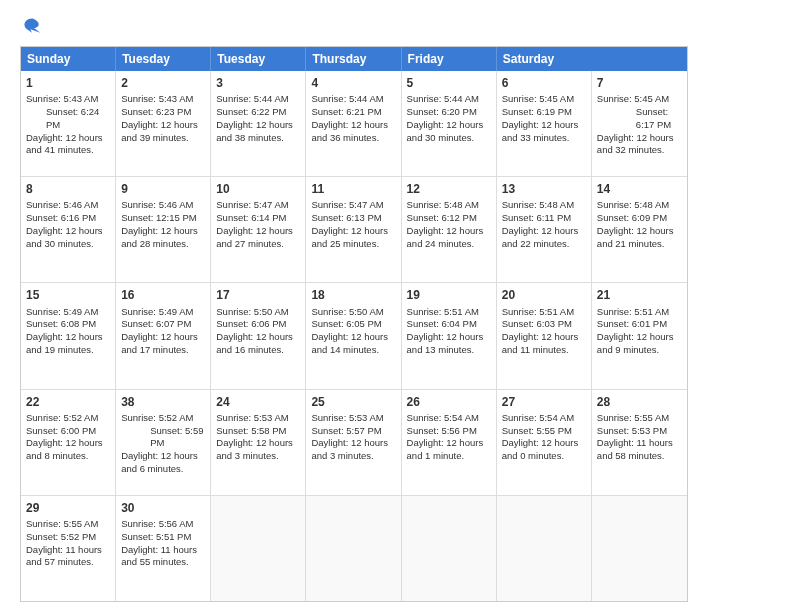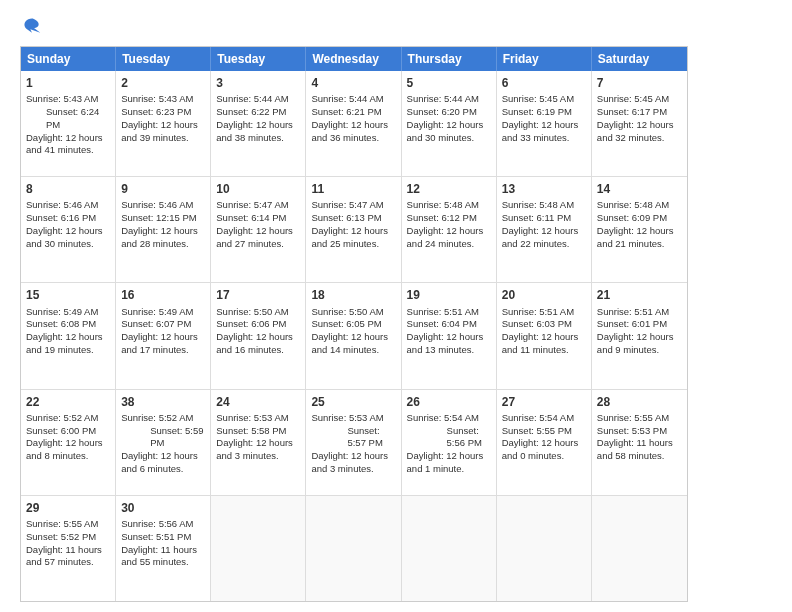--- a/index.html
+++ b/index.html
@@ -126,21 +126,20 @@
       <div class="month-title"></div>
       <div class="location"></div>
     </div>
   </div>
 
   <div class="calendar">
     <div class="cal-header">
     <div class="cal-header-cell">Sunday</div>
         <div class="cal-header-cell">Tuesday</div>
         <div class="cal-header-cell">Tuesday</div>
-        <div class="cal-header-cell">Wednesday</div>
         <div class="cal-header-cell">Thursday</div>
         <div class="cal-header-cell">Friday</div>
         <div class="cal-header-cell">Saturday</div>
       </div>
     <div class="cal-body">
     <div class="cal-row">
           <div class="cal-cell">
             <span class="day-num">1</span>
             <span style="display: block;">Sunrise: 5:43 AM</span>
             <span style="display: block; margin-left: 20px;">Sunset: 6:24 PM</span>
@@ -178,21 +177,21 @@
           <div class="cal-cell">
             <span class="day-num">6</span>
             <span style="display: block;">Sunrise: 5:45 AM</span>
             <span style="display: block;">Sunset: 6:19 PM</span>
             <span style="display: block;">Daylight: 12 hours</span>
             <span style="display: block;">and 33 minutes.</span>
           </div>
           <div class="cal-cell">
             <span class="day-num">7</span>
             <span style="display: block;">Sunrise: 5:45 AM</span>
-            <span style="display: block;">Sunset: 6:17 PM</span>
+            <span style="display: block; margin-left: 39px;">Sunset: 6:17 PM</span>
             <span style="display: block;">Daylight: 12 hours</span>
             <span style="display: block;">and 32 minutes.</span>
           </div>
         </div>
         <div class="cal-row">
           <div class="cal-cell">
             <span class="day-num">8</span>
             <span style="display: block;">Sunrise: 5:46 AM</span>
             <span style="display: block;">Sunset: 6:16 PM</span>
             <span style="display: block;">Daylight: 12 hours</span>
@@ -310,28 +309,28 @@
           <div class="cal-cell">
             <span class="day-num">24</span>
             <span style="display: block;">Sunrise: 5:53 AM</span>
             <span style="display: block;">Sunset: 5:58 PM</span>
             <span style="display: block;">Daylight: 12 hours</span>
             <span style="display: block;">and 3 minutes.</span>
           </div>
           <div class="cal-cell">
             <span class="day-num">25</span>
             <span style="display: block;">Sunrise: 5:53 AM</span>
-            <span style="display: block; margin-left: 36px;">Sunset: 5:57 PM</span>
+            <span style="display: block;">Sunset: 5:57 PM</span>
             <span style="display: block;">Daylight: 12 hours</span>
             <span style="display: block;">and 3 minutes.</span>
           </div>
           <div class="cal-cell">
             <span class="day-num">26</span>
             <span style="display: block;">Sunrise: 5:54 AM</span>
-            <span style="display: block; margin-left: 40px;">Sunset: 5:56 PM</span>
+            <span style="display: block;">Sunset: 5:56 PM</span>
             <span style="display: block;">Daylight: 12 hours</span>
             <span style="display: block;">and 1 minute.</span>
           </div>
           <div class="cal-cell">
             <span class="day-num">27</span>
             <span style="display: block;">Sunrise: 5:54 AM</span>
             <span style="display: block;">Sunset: 5:55 PM</span>
             <span style="display: block;">Daylight: 12 hours</span>
             <span style="display: block;">and 0 minutes.</span>
           </div>

